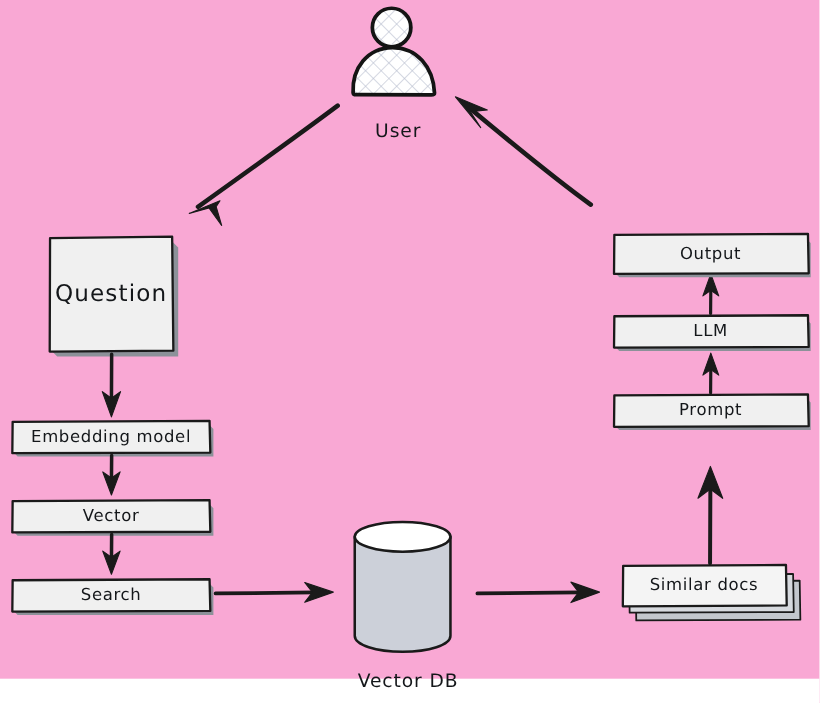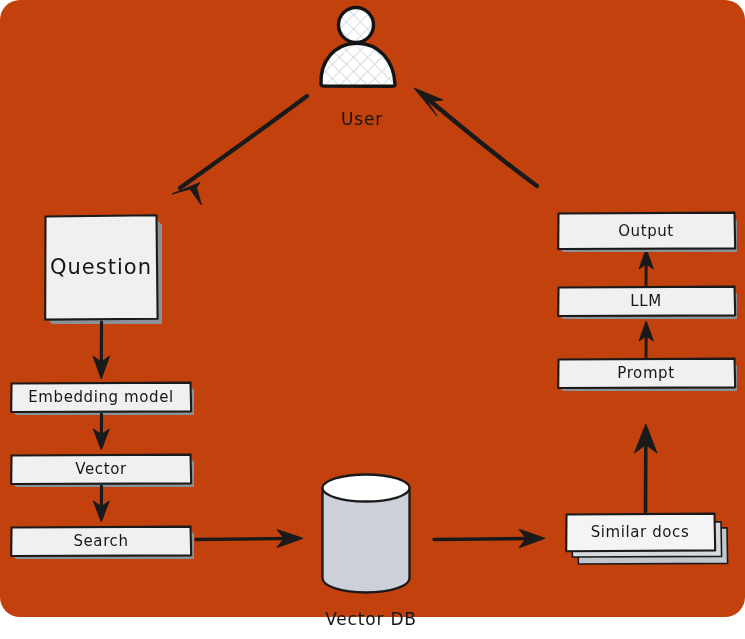--- a/index.html
+++ b/index.html
@@ -10,22 +10,21 @@
   body {
     width: 745px;
     height: 639px;
     overflow: hidden;
     font-family: "DejaVu Sans", sans-serif;
   }
   #diagram-root {
     position: relative;
     width: 745px;
     height: 617px;
-    background: #c2410c;
-    border-radius: 20px;
+    background: #f9a8d4;
   }
   svg#diagram {
     display: block;
     width: 745px;
     height: 639px;
   }
   .node-label {
     font-family: "DejaVu Sans", sans-serif;
     font-size: 15px;
     fill: #14171a;

